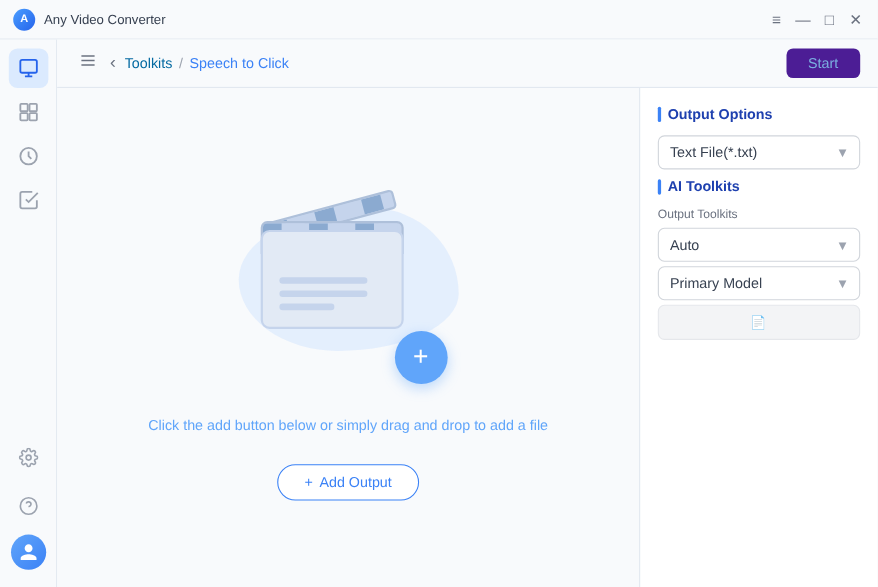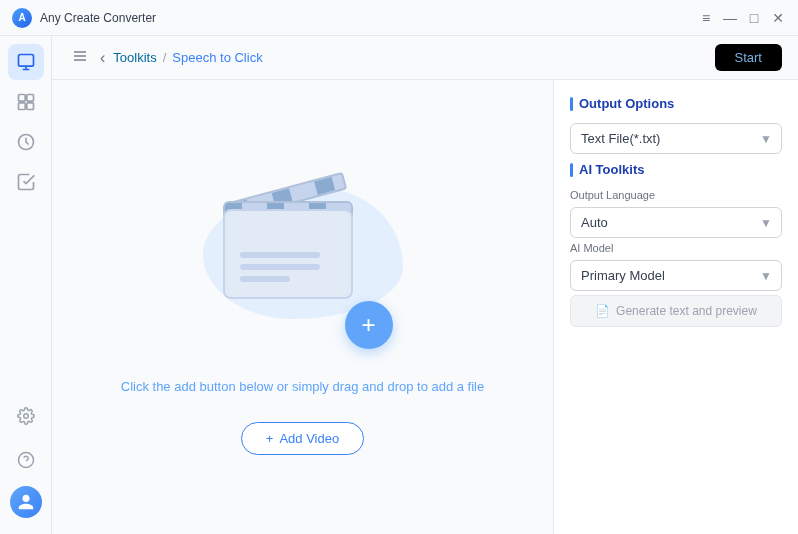--- a/index.html
+++ b/index.html
@@ -148,21 +148,21 @@
       font-weight: 500;
     }
     .breadcrumb-back {
       color: #6b7280;
       cursor: pointer;
       font-size: 16px;
       margin-right: 2px;
     }
     .start-btn {
       margin-left: auto;
-      background: #000000;
+      background: #4c1d95;
       color: #7aaee0;
       border: none;
       border-radius: 6px;
       padding: 6px 20px;
       font-size: 13px;
       cursor: not-allowed;
       font-weight: 500;
     }
 
     
@@ -305,21 +305,21 @@
       font-size: 13px;
       cursor: pointer;
       display: flex;
       align-items: center;
       gap: 6px;
       font-weight: 500;
     }
 
     
     .options-panel {
-      width: 245px;
+      width: 217px;
       background: white;
       border-left: 1px solid #e2e8f0;
       padding: 16px;
       overflow-y: auto;
     }
     .section-title {
       font-size: 13px;
       font-weight: 600;
       color: #1e40af;
       margin-bottom: 12px;
@@ -385,21 +385,21 @@
     }
   </style>
 </head>
 <body>
 
 <div class="title-bar">
   <div class="title-bar-left">
     <div class="app-logo">
       <span>A</span>
     </div>
-    <span class="app-title-text">Any Create Converter</span>
+    <span class="app-title-text">Any Video Converter</span>
   </div>
   <div class="title-bar-controls">
     <div class="title-btn">≡</div>
     <div class="title-btn">—</div>
     <div class="title-btn">□</div>
     <div class="title-btn">✕</div>
   </div>
 </div>
 
 <div class="main-layout">
@@ -505,56 +505,54 @@
                 <div class="clapper-line" style="width:50px;"></div>
               </div>
             </div>
           </div>
 
           <div class="add-circle">+</div>
         </div>
         <p class="drop-hint">Click the add button below or simply drag and drop to add a file</p>
         <button class="add-video-btn">
           <span>+</span>
-          <span>Add Video</span>
+          <span>Add Output</span>
         </button>
       </div>
 
       <div class="options-panel">
 
         <div class="section-title">Output Options</div>
 
         <div>
           <div class="select-wrapper">
             <select class="select-field"><option>Text File(*.txt)</option><option>SRT Subtitle(*.srt)</option><option>VTT Subtitle(*.vtt)</option></select>
             <span class="select-arrow">▼</span>
           </div>
         </div>
 
         <div class="ai-section">
           <div class="section-title">AI Toolkits</div>
 
           <div>
-            <div class="field-label">Output Language</div>
+            <div class="field-label">Output Toolkits</div>
             <div class="select-wrapper">
               <select class="select-field"><option>Auto</option><option>English</option><option>Chinese</option><option>Japanese</option><option>Spanish</option></select>
               <span class="select-arrow">▼</span>
             </div>
           </div>
 
           <div>
-            <div class="field-label">AI Model</div>
             <div class="select-wrapper">
               <select class="select-field"><option>Primary Model</option><option>Secondary Model</option></select>
               <span class="select-arrow">▼</span>
             </div>
           </div>
 
           <button class="generate-btn">
             <span>📄</span>
-            <span>Generate text and preview</span>
           </button>
         </div>
       </div>
 
     </div>
   </div>
 </div>
 
 </body></html>

